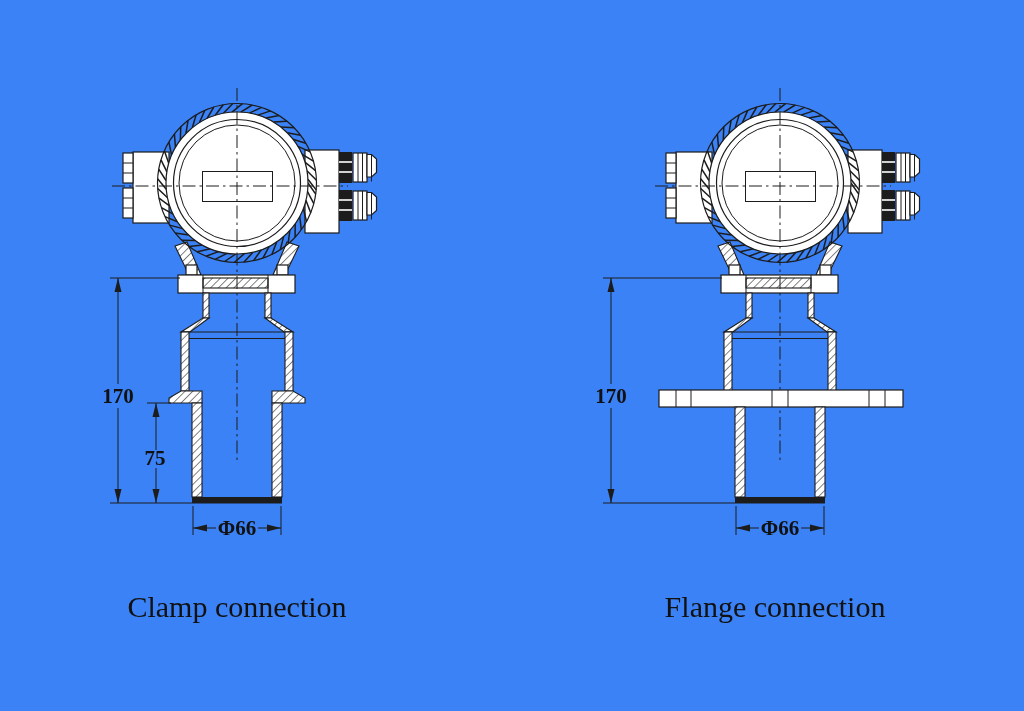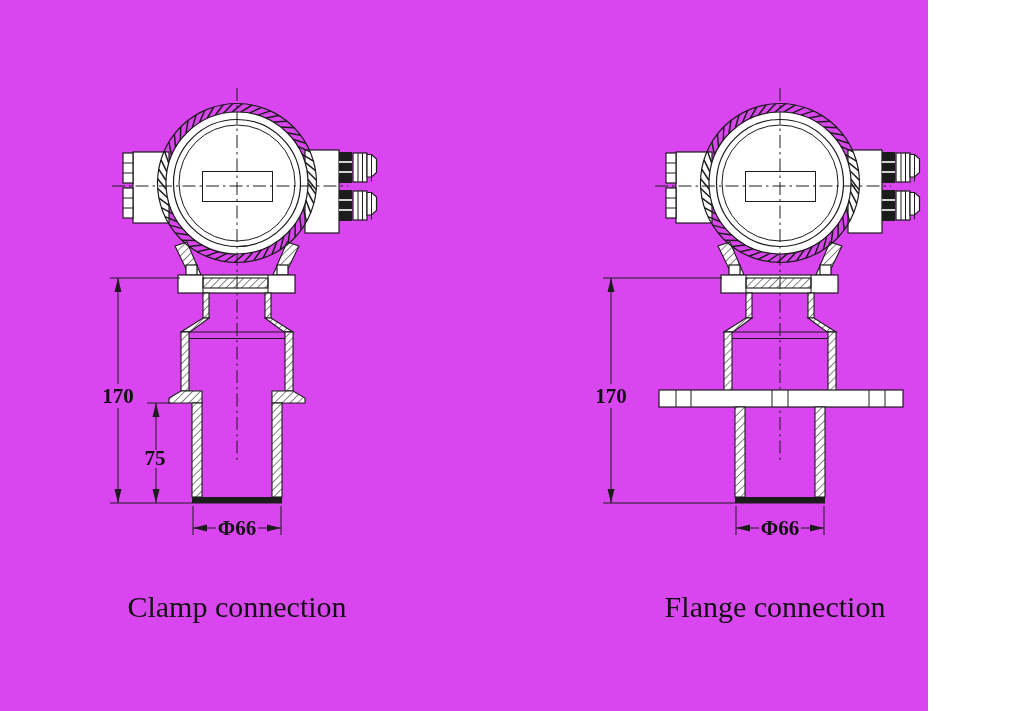--- a/index.html
+++ b/index.html
@@ -1,16 +1,16 @@
 <!DOCTYPE html>
 <html><head>
 <meta charset="utf-8">
 <style>
   html,body{margin:0;padding:0;background:#ffffff;}
-  .page{position:relative;width:928px;height:711px;background:#d946ef;overflow:hidden;
+  .page{position:relative;width:1024px;height:711px;background:#3b82f6;overflow:hidden;
         font-family:"Liberation Serif", serif;}
   svg{display:block;}
   
   .ln   {stroke:#1c1c1c;stroke-width:1.2;fill:none;}
   .lnthin{stroke:#1c1c1c;stroke-width:1;fill:none;}
   .wall {stroke:#1c1c1c;stroke-width:1.1;fill:url(#hatch);}
   .white{stroke:#1c1c1c;stroke-width:1.2;fill:#ffffff;}
   .solid{fill:#1c1c1c;stroke:none;}
   .cl   {stroke:#1c1c1c;stroke-width:1;fill:none;stroke-dasharray:13 4 2.5 4;}
   .dim  {stroke:#1c1c1c;stroke-width:1;fill:none;}

